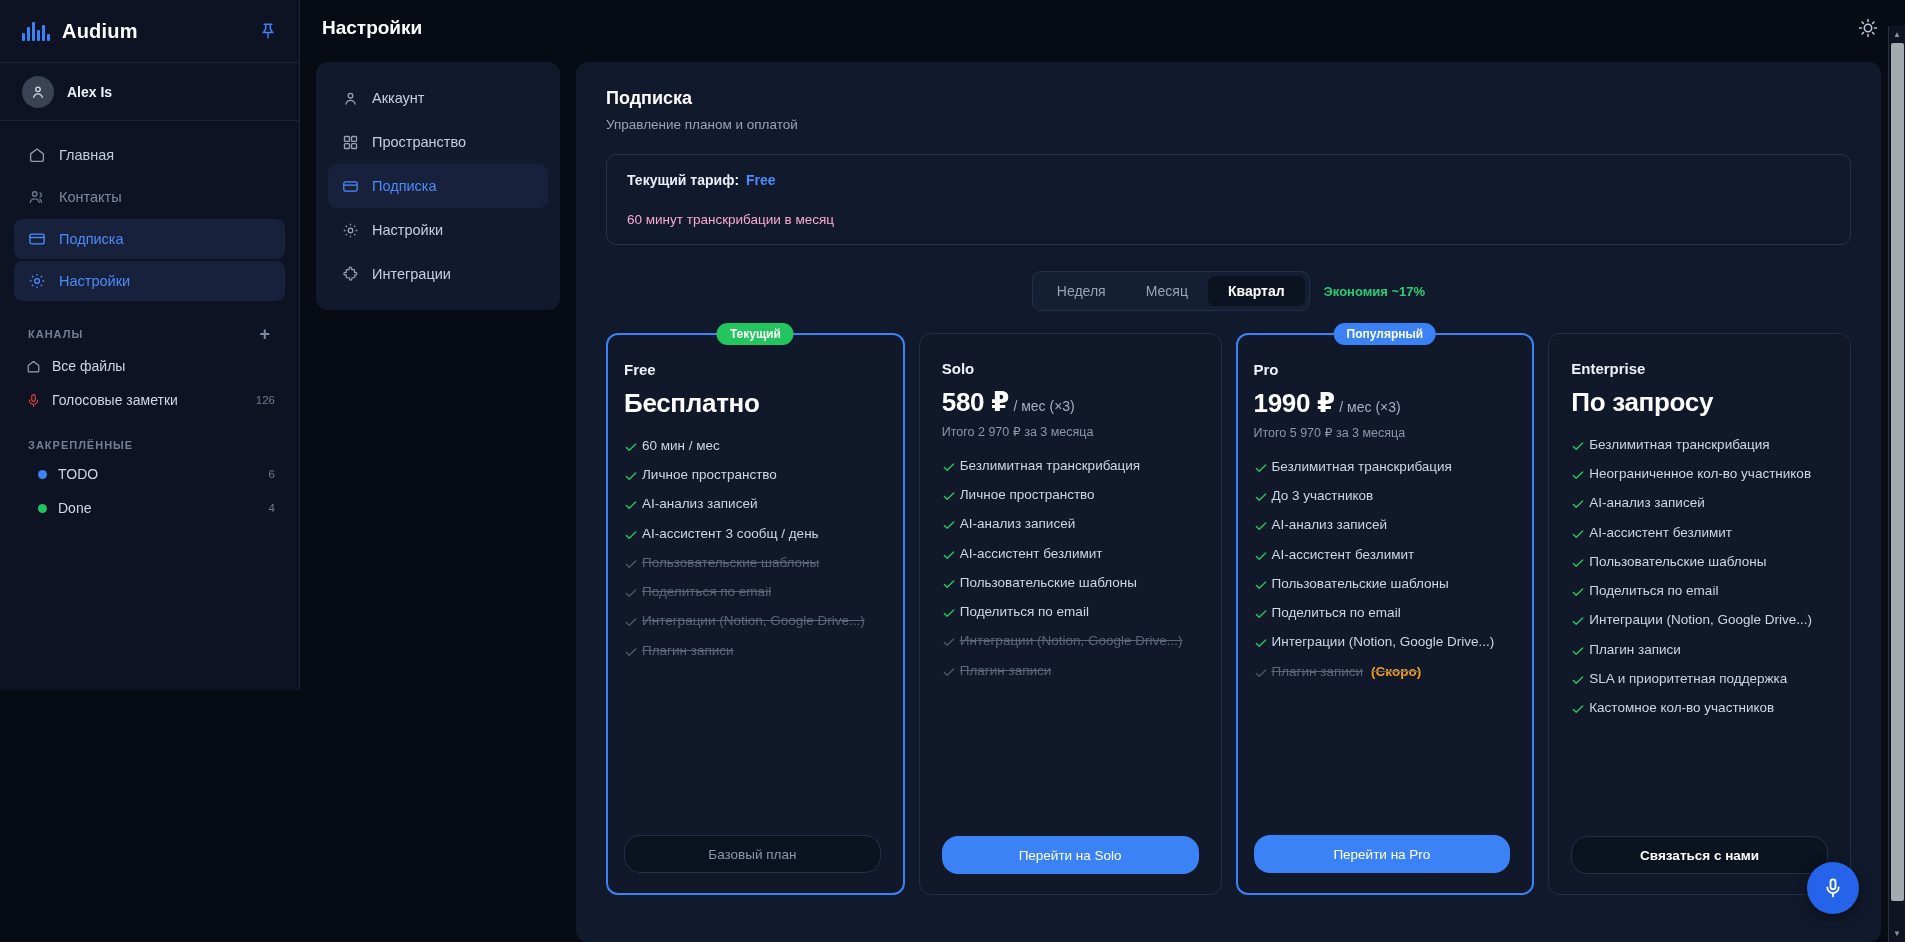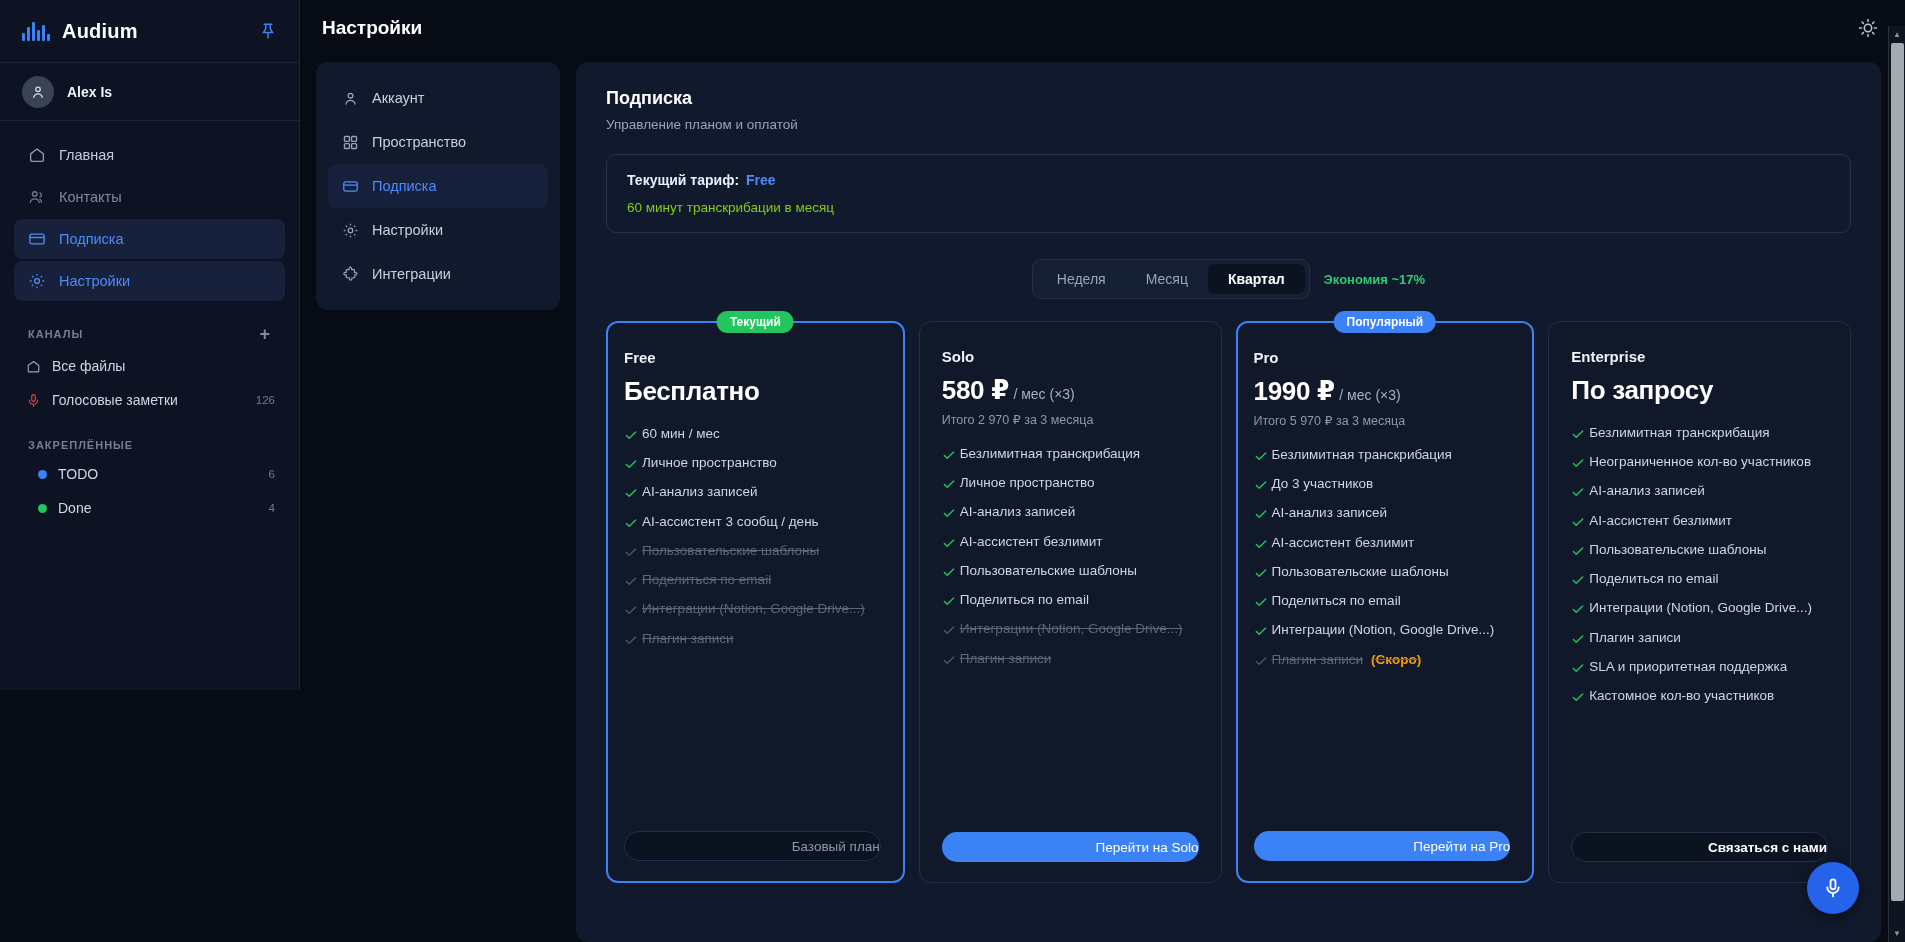--- a/index.html
+++ b/index.html
@@ -136,21 +136,21 @@
   }
   .sec-title { font-size: 18px; font-weight: 700; color: #fff; }
   .sec-sub { font-size: 13.5px; color: #97a3b8; margin-top: 8px; }
 
   .current-plan {
     margin-top: 22px; border: 1px solid #273248; border-radius: 10px;
     padding: 17px 20px;
   }
   .cp-line1 { font-size: 14px; font-weight: 700; color: #e9eef8; }
   .cp-line1 .val { color: #4d8bfb; margin-left: 7px; }
-  .cp-line2 { font-size: 13.5px; color: #84cc16; margin-top: 12px; }
+  .cp-line2 { font-size: 13.5px; color: #f9a8d4; margin-top: 24px; }
 
   .period-row { display: flex; align-items: center; justify-content: center; gap: 14px; margin-top: 26px; }
   .seg {
     display: flex; background: #151f33; border: 1px solid #243048;
     border-radius: 9px; padding: 4px;
   }
   .seg button {
     border: 0; background: transparent; color: #98a4b8;
     font-family: inherit; font-size: 14px; padding: 7px 20px;
     border-radius: 7px; cursor: pointer;
@@ -179,22 +179,22 @@
   .plan-price .per { font-size: 14px; color: #a5b0c4; font-weight: 400; }
   .plan-total { font-size: 12.5px; color: #8b97ac; margin-top: 6px; }
   .feats { list-style: none; margin-top: 18px; display: flex; flex-direction: column; gap: 11px; }
   .feats li { display: flex; gap: 4px; font-size: 13.5px; line-height: 1.35; color: #cdd6e5; }
   .feats li .chk { color: #22c55e; flex: 0 0 14px; width: 14px; margin-top: 2px; }
   .feats li.off { color: #5b6679; text-decoration: line-through; }
   .feats li.off .chk { color: #49soon; }
   .feats li.off .chk { color: #4a5568; }
   .feats li .soon { color: #f59e0b; text-decoration: none; margin-left: 4px; font-weight: 700; }
   .plan-btn {
-    margin-top: auto; height: 30px; border-radius: 16px; border: 0;
-    font-family: inherit; font-size: 13.5px; cursor: pointer; width: 100%; text-align: right;
+    margin-top: auto; height: 38px; border-radius: 16px; border: 0;
+    font-family: inherit; font-size: 13.5px; cursor: pointer; width: 100%;
   }
   .plan-btn.ghost { background: #0b1220; border: 1px solid #243048; color: #8b97ac; }
   .plan-btn.primary { background: #3b82f6; color: #fff; }
   .plan-btn.dark { background: #0b1220; border: 1px solid #243048; color: #fff; font-weight: 700; }
 
   .fab {
     position: absolute; right: 46px; bottom: 28px;
     width: 52px; height: 52px; border-radius: 50%; background: #2563eb;
     display: flex; align-items: center; justify-content: center; cursor: pointer;
     box-shadow: 0 4px 14px rgba(0,0,0,.45);

